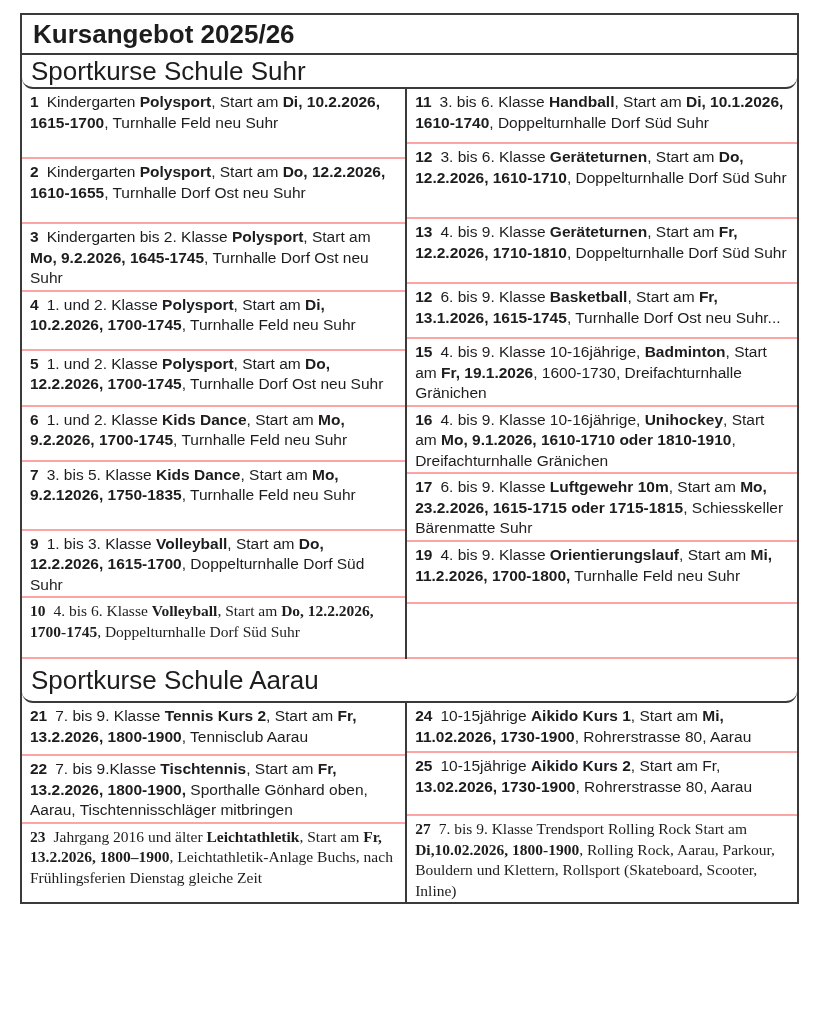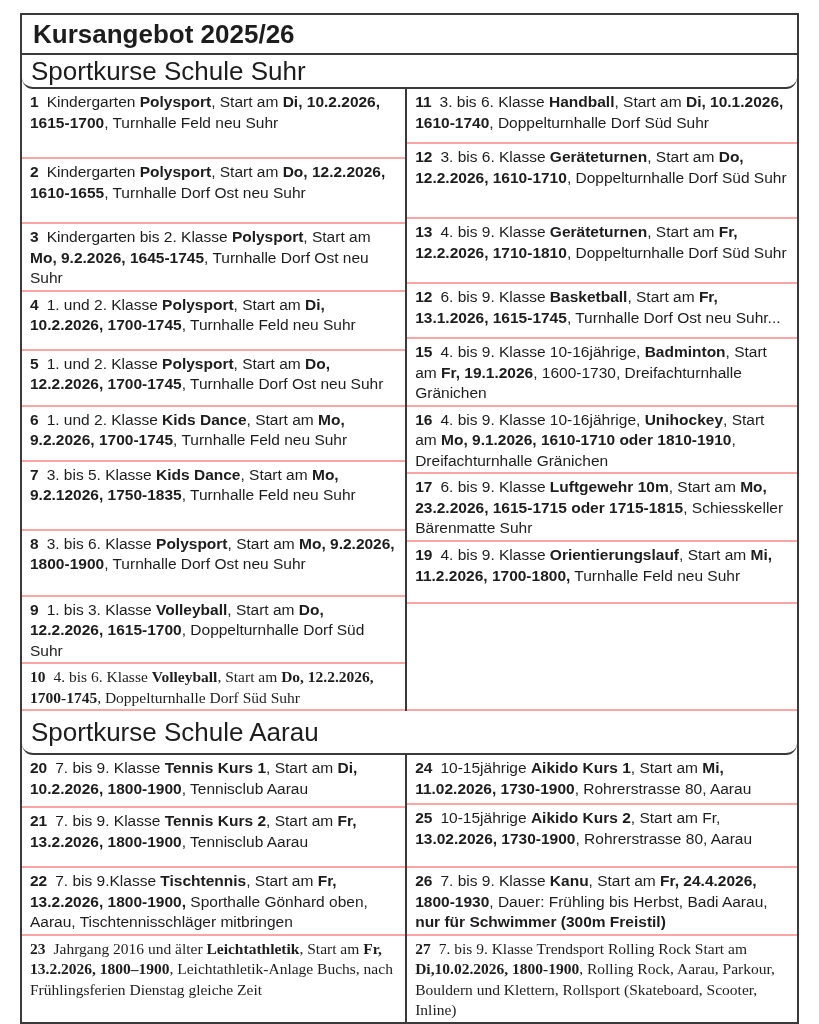--- a/index.html
+++ b/index.html
@@ -62,48 +62,45 @@
 
     <div class="cols">
       <div class="col col-left c0l">
           <div class="cell"><span class="num">1</span><span>Kindergarten </span><span class="b">Polysport</span><span>, Start am </span><span class="b">Di, 10.2.2026, 1615-1700</span><span>, Turnhalle Feld neu Suhr</span></div>
           <div class="cell"><span class="num">2</span><span>Kindergarten </span><span class="b">Polysport</span><span>, Start am </span><span class="b">Do, 12.2.2026, 1610-1655</span><span>, Turnhalle Dorf Ost neu Suhr</span></div>
           <div class="cell"><span class="num">3</span><span>Kindergarten bis 2. Klasse </span><span class="b">Polysport</span><span>, Start am </span><span class="b">Mo, 9.2.2026, 1645-1745</span><span>, Turnhalle Dorf Ost neu Suhr</span></div>
           <div class="cell"><span class="num">4</span><span>1. und 2. Klasse </span><span class="b">Polysport</span><span>, Start am </span><span class="b">Di, 10.2.2026, 1700-1745</span><span>, Turnhalle Feld neu Suhr</span></div>
           <div class="cell"><span class="num">5</span><span>1. und 2. Klasse </span><span class="b">Polysport</span><span>, Start am </span><span class="b">Do, 12.2.2026, 1700-1745</span><span>, Turnhalle Dorf Ost neu Suhr</span></div>
           <div class="cell"><span class="num">6</span><span>1. und 2. Klasse </span><span class="b">Kids Dance</span><span>, Start am </span><span class="b">Mo, 9.2.2026, 1700-1745</span><span>, Turnhalle Feld neu Suhr</span></div>
           <div class="cell"><span class="num">7</span><span>3. bis 5. Klasse </span><span class="b">Kids Dance</span><span>, Start am </span><span class="b">Mo, 9.2.12026, 1750-1835</span><span>, Turnhalle Feld neu Suhr</span></div>
-          <div class="cell"><span class="num">8</span><span>3. bis 6. Klasse </span><span class="b">Polysport</span><span>, Start am </span><span class="b">Mo, 9.2.2026, 1800-1900</span><span>, Turnhalle Dorf Ost neu Suhr</span></div>
           <div class="cell"><span class="num">9</span><span>1. bis 3. Klasse </span><span class="b">Volleyball</span><span>, Start am </span><span class="b">Do, 12.2.2026, 1615-1700</span><span>, Doppelturnhalle Dorf Süd Suhr</span></div>
           <div class="cell"><span class="num">10</span><span>4. bis 6. Klasse </span><span class="b">Volleyball</span><span>, Start am </span><span class="b">Do, 12.2.2026, 1700-1745</span><span>, Doppelturnhalle Dorf Süd Suhr</span></div>
         </div>
       <div class="col col-right c0r">
           <div class="cell"><span class="num">11</span><span>3. bis 6. Klasse </span><span class="b">Handball</span><span>, Start am </span><span class="b">Di, 10.1.2026, 1610-1740</span><span>, Doppelturnhalle Dorf Süd Suhr</span></div>
           <div class="cell"><span class="num">12</span><span>3. bis 6. Klasse </span><span class="b">Geräteturnen</span><span>, Start am </span><span class="b">Do, 12.2.2026, 1610-1710</span><span>, Doppelturnhalle Dorf Süd Suhr</span></div>
           <div class="cell"><span class="num">13</span><span>4. bis 9. Klasse </span><span class="b">Geräteturnen</span><span>, Start am </span><span class="b">Fr, 12.2.2026, 1710-1810</span><span>, Doppelturnhalle Dorf Süd Suhr</span></div>
           <div class="cell"><span class="num">12</span><span>6. bis 9. Klasse </span><span class="b">Basketball</span><span>, Start am </span><span class="b">Fr, 13.1.2026, 1615-1745</span><span>, Turnhalle Dorf Ost neu Suhr...</span></div>
           <div class="cell"><span class="num">15</span><span>4. bis 9. Klasse 10-16jährige, </span><span class="b">Badminton</span><span>, Start am </span><span class="b">Fr, 19.1.2026</span><span>, 1600-1730, Dreifachturnhalle Gränichen</span></div>
           <div class="cell"><span class="num">16</span><span>4. bis 9. Klasse 10-16jährige, </span><span class="b">Unihockey</span><span>, Start am </span><span class="b">Mo, 9.1.2026, 1610-1710 oder 1810-1910</span><span>, Dreifachturnhalle Gränichen</span></div>
           <div class="cell"><span class="num">17</span><span>6. bis 9. Klasse </span><span class="b">Luftgewehr 10m</span><span>, Start am </span><span class="b">Mo, 23.2.2026, 1615-1715 oder 1715-1815</span><span>, Schiesskeller Bärenmatte Suhr</span></div>
           <div class="cell"><span class="num">19</span><span>4. bis 9. Klasse </span><span class="b">Orientierungslauf</span><span>, Start am </span><span class="b">Mi, 11.2.2026, 1700-1800,</span><span> Turnhalle Feld neu Suhr</span></div>
           <div class="cell"></div>
         </div>
     </div>
 
     <div class="section-heading s-aarau">Sportkurse Schule Aarau</div>
 
     <div class="cols cols-aarau">
       <div class="col col-left c1l">
-          <div class="cell"><span class="num">20</span><span>7. bis 9. Klasse </span><span class="b">Tennis Kurs 1</span><span>, Start am </span><span class="b">Di, 10.2.2026, 1800-1900</span><span>, Tennisclub Aarau</span></div>
           <div class="cell"><span class="num">21</span><span>7. bis 9. Klasse </span><span class="b">Tennis Kurs 2</span><span>, Start am </span><span class="b">Fr, 13.2.2026, 1800-1900</span><span>, Tennisclub Aarau</span></div>
           <div class="cell"><span class="num">22</span><span>7. bis 9.Klasse </span><span class="b">Tischtennis</span><span>, Start am </span><span class="b">Fr, 13.2.2026, 1800-1900,</span><span> Sporthalle Gönhard oben, Aarau, Tischtennisschläger mitbringen</span></div>
           <div class="cell"><span class="num">23</span><span>Jahrgang 2016 und älter </span><span class="b">Leichtathletik</span><span>, Start am </span><span class="b">Fr, 13.2.2026, 1800–1900</span><span>, Leichtathletik-Anlage Buchs, nach Frühlingsferien Dienstag gleiche Zeit</span></div>
         </div>
       <div class="col col-right c1r">
           <div class="cell"><span class="num">24</span><span>10-15jährige </span><span class="b">Aikido Kurs 1</span><span>, Start am </span><span class="b">Mi, 11.02.2026, 1730-1900</span><span>, Rohrerstrasse 80, Aarau</span></div>
           <div class="cell"><span class="num">25</span><span>10-15jährige </span><span class="b">Aikido Kurs 2</span><span>, Start am Fr, </span><span class="b">13.02.2026, 1730-1900</span><span>, Rohrerstrasse 80, Aarau</span></div>
-          <div class="cell"><span class="num">26</span><span>7. bis 9. Klasse </span><span class="b">Kanu</span><span>, Start am </span><span class="b">Fr, 24.4.2026, 1800-1930</span><span>, Dauer: Frühling bis Herbst, Badi Aarau, </span><span class="b">nur für Schwimmer (300m Freistil)</span></div>
           <div class="cell"><span class="num">27</span><span>7. bis 9. Klasse Trendsport Rolling Rock Start am </span><span class="b">Di,10.02.2026, 1800-1900</span><span>, Rolling Rock, Aarau, Parkour, Bouldern und Klettern, Rollsport (Skateboard, Scooter, Inline)</span></div>
         </div>
     </div>
 
   </div>
 </div>
 
 </body></html>

